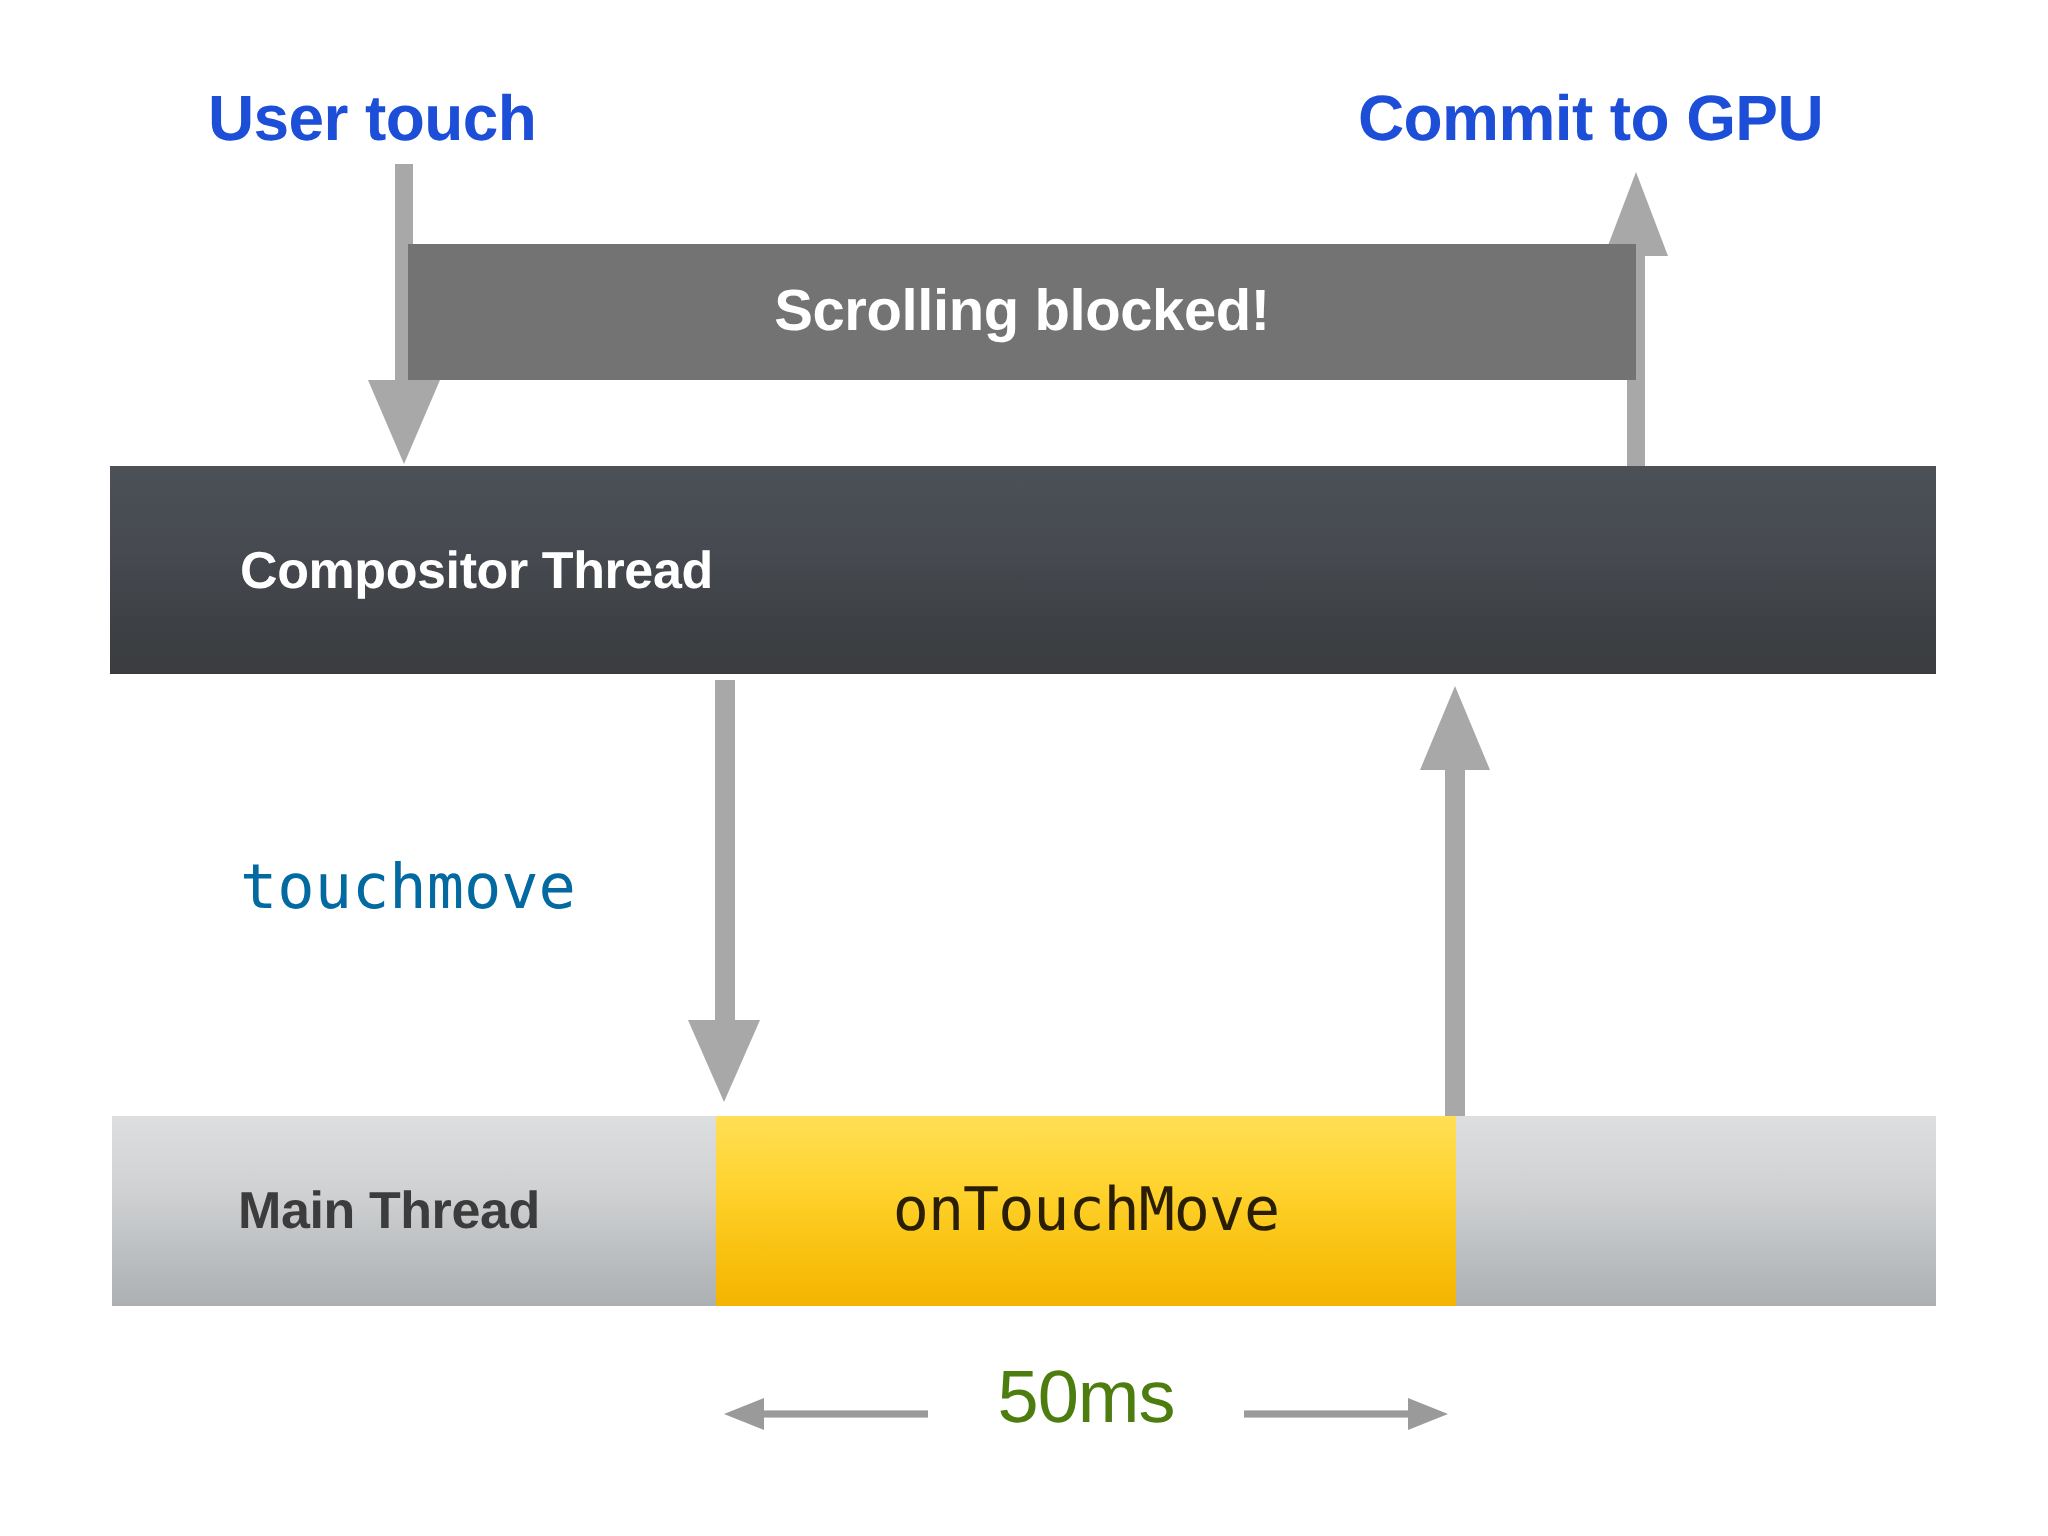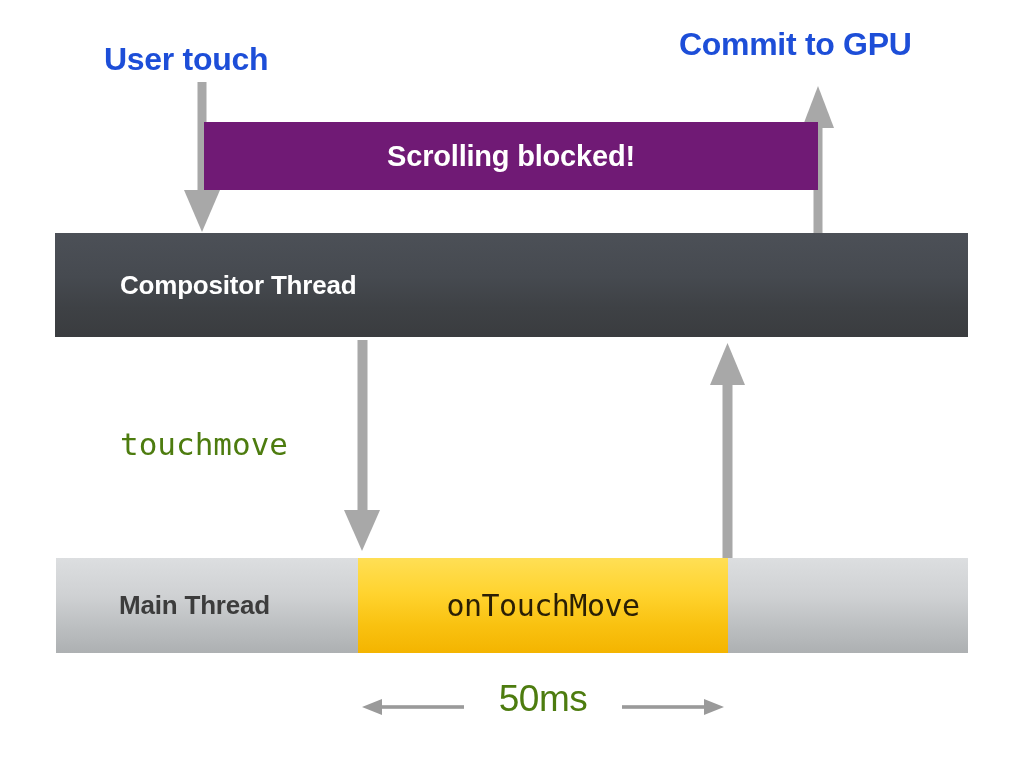--- a/index.html
+++ b/index.html
@@ -24,36 +24,36 @@
   .top-label {
     position: absolute;
     font-family: "Liberation Sans", sans-serif;
     font-weight: bold;
     font-size: 32px;
     color: #1d4ed8;
     letter-spacing: -0.3px;
     white-space: nowrap;
   }
   #label-user-touch { left: 104px; top: 41px; }
-  #label-commit-gpu { left: 679px; top: 26px; }
+  #label-commit-gpu { left: 679px; top: 41px; }
 
   
   .arrow {
     position: absolute;
   }
   .arrow svg { display: block; }
 
   
   #blocked-bar {
     position: absolute;
     left: 204px;
     top: 122px;
     width: 614px;
     height: 68px;
-    background: #701a75;
+    background: #737373;
     display: flex;
     align-items: center;
     justify-content: center;
   }
   #blocked-bar-label {
     font-family: "Liberation Sans", sans-serif;
     font-weight: bold;
     font-size: 29px;
     color: #ffffff;
     letter-spacing: -0.2px;
@@ -80,21 +80,21 @@
   }
 
   
   #touchmove-label {
     position: absolute;
     left: 120px;
     top: 426px;
     font-family: "DejaVu Sans Mono", monospace;
     font-weight: 400;
     font-size: 31px;
-    color: #4d7c0f;
+    color: #0369a1;
     white-space: nowrap;
   }
 
   
   #mainthread-bar {
     position: absolute;
     left: 56px;
     top: 558px;
     width: 912px;
     height: 95px;

